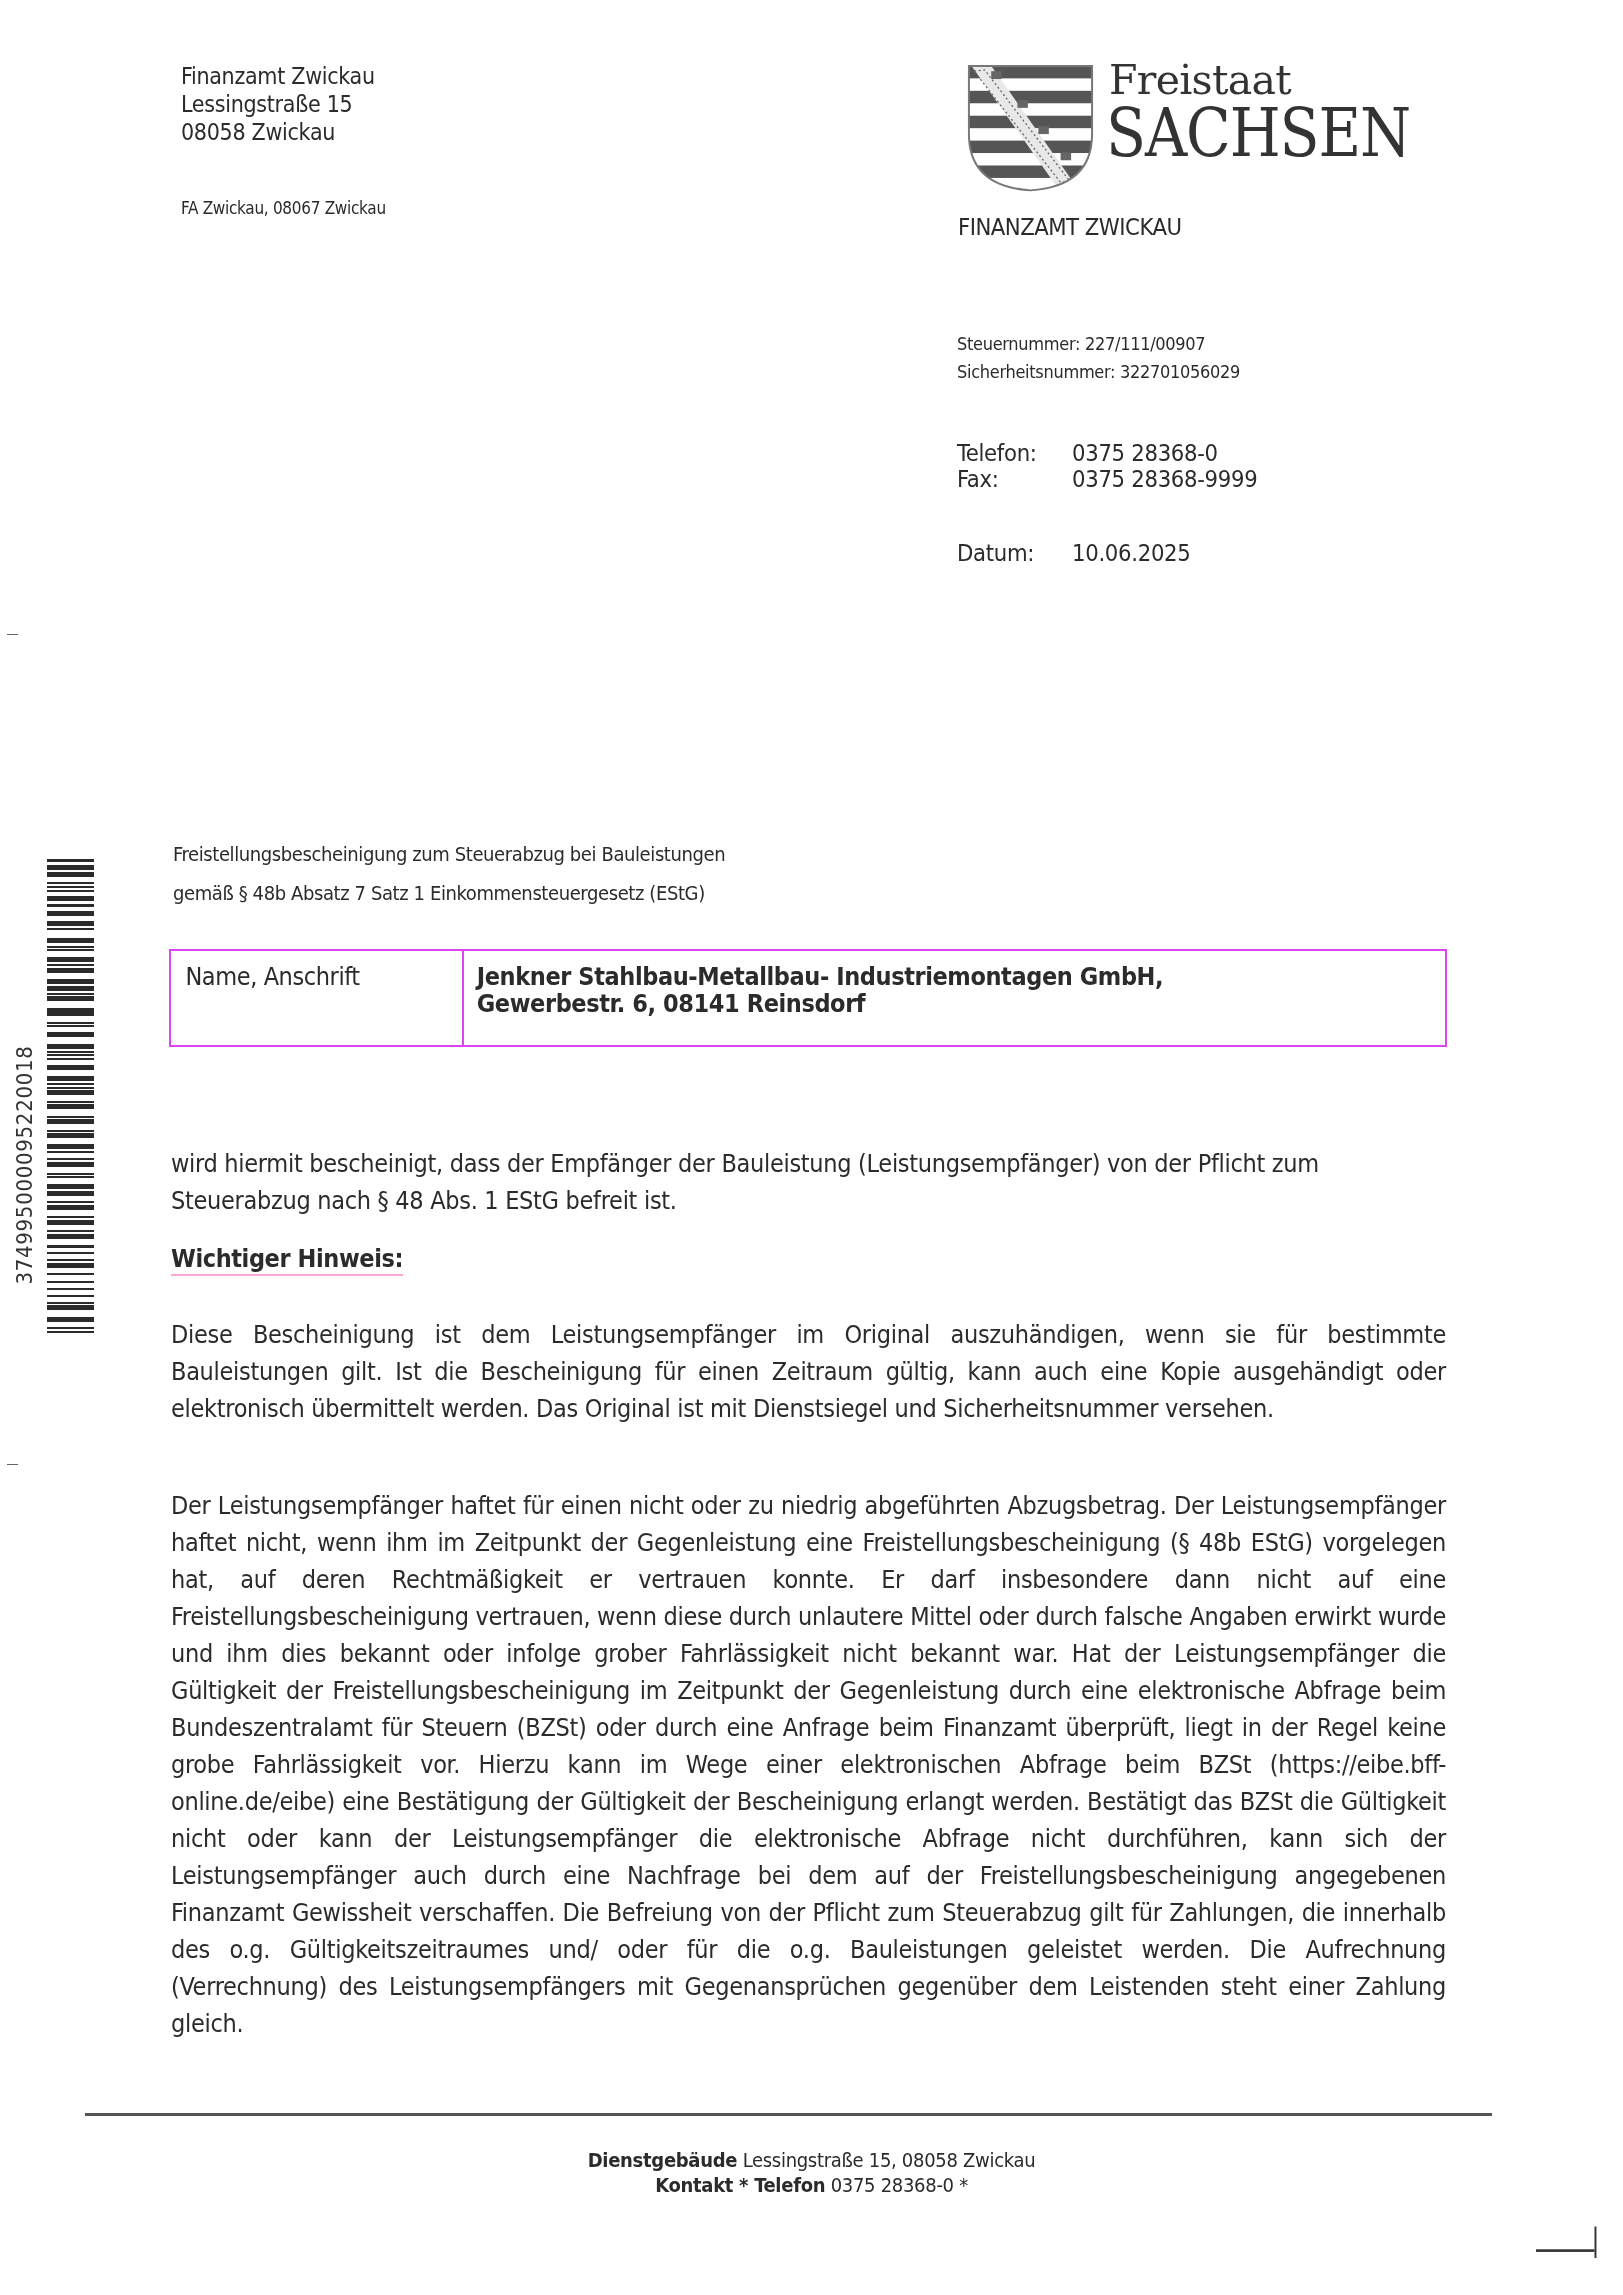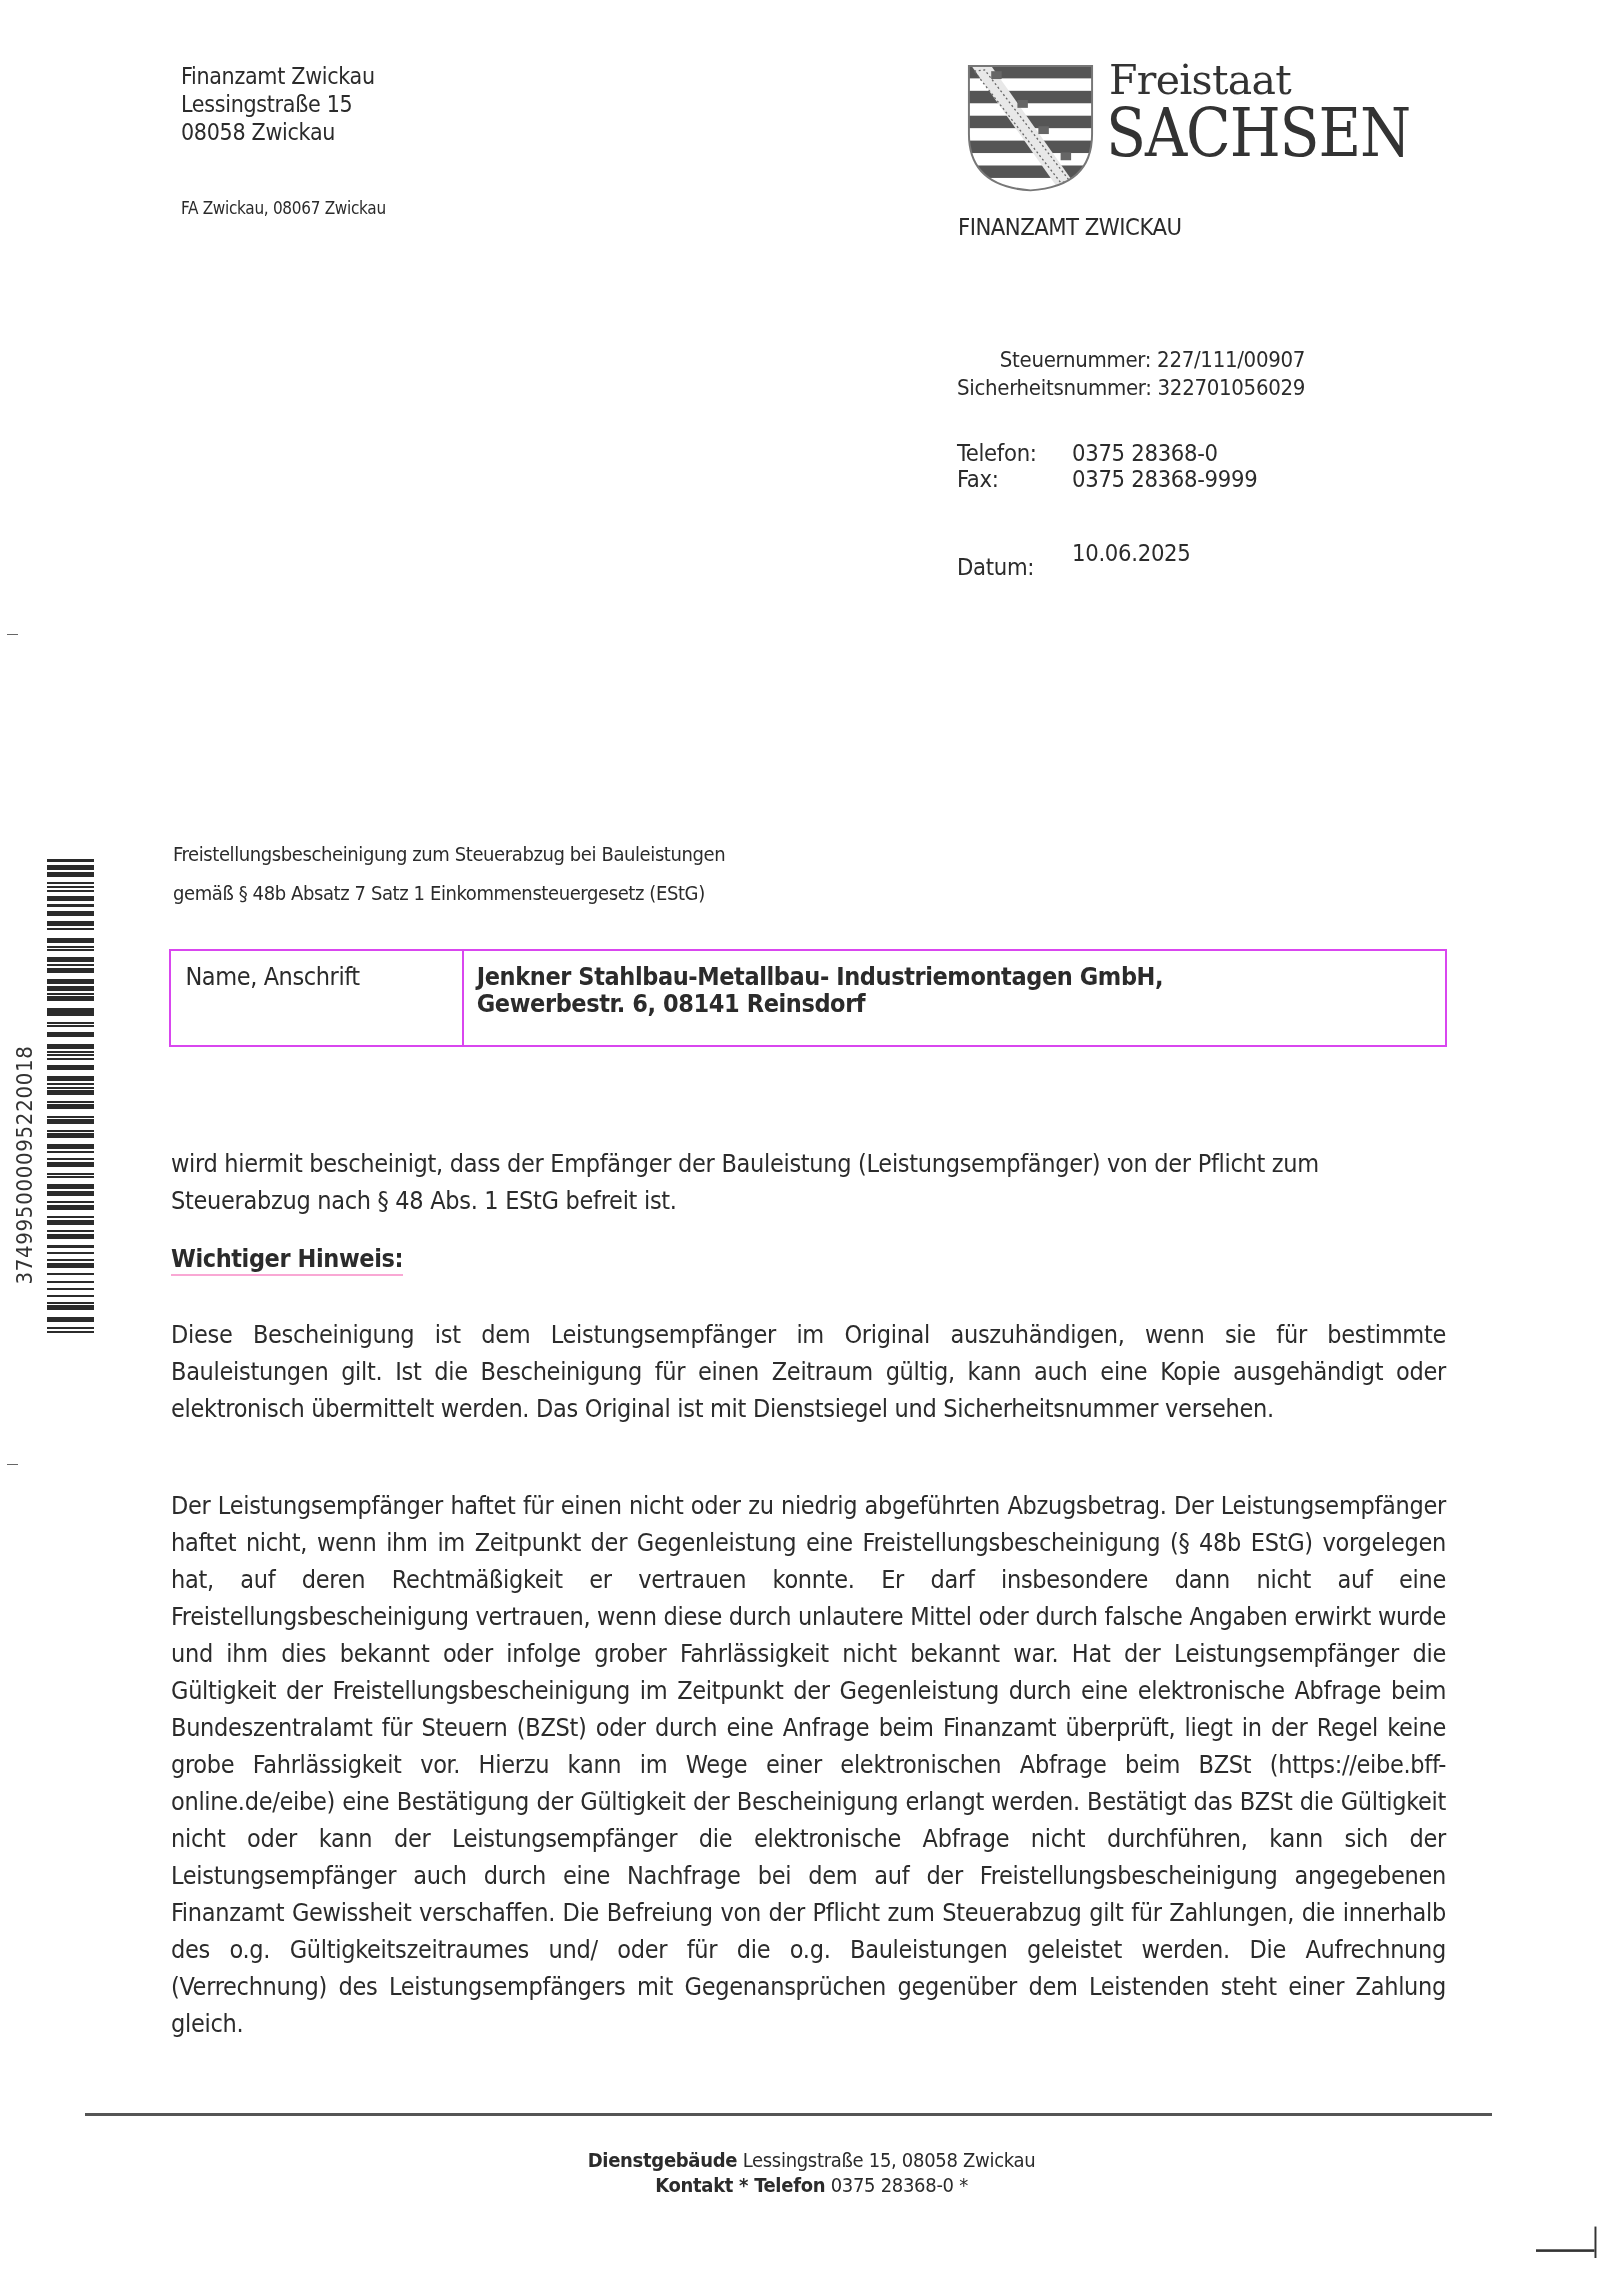--- a/index.html
+++ b/index.html
@@ -8,27 +8,27 @@
   .abs { position:absolute; }
   .sender { left:181px; top:62px; font-size:23px; line-height:28px; letter-spacing:-0.3px; }
   .sender div { white-space:nowrap; }
   .return-addr { left:181px; top:198px; font-size:17px; letter-spacing:-0.3px; white-space:nowrap; }
 
   .crest { left:965px; top:62px; width:131px; height:131px; }
   .brand-top { left:1109px; top:59px; font-family:"DejaVu Serif","Liberation Serif",serif; font-size:41px; line-height:43px; letter-spacing:-0.7px; color:#333; }
   .brand-main { left:1106px; top:97px; font-family:"DejaVu Serif","Liberation Serif",serif; font-size:68px; line-height:71px; letter-spacing:-1.3px; color:#333; transform:scaleX(0.86); transform-origin:left top; }
   .office { left:958px; top:213px; font-size:23.6px; letter-spacing:-0.5px; white-space:nowrap; }
 
-  .ref { left:957px; top:346px; font-size:22px; line-height:27.5px; letter-spacing:-0.3px;text-align:right; }
+  .ref { left:957px; top:330px; font-size:18px; line-height:27.5px; letter-spacing:-0.3px; }
   .ref .row { white-space:nowrap; }
   .contact { left:957px; top:440px; font-size:23.6px; line-height:26px; letter-spacing:-0.3px; }
   .contact .row { display:flex; white-space:nowrap; }
   .contact .lbl { width:115px; }
   .datum { left:957px; top:539px; font-size:23.6px; letter-spacing:-0.3px; display:flex; white-space:nowrap; }
-  .datum .lbl { width:115px;margin-top:14px; }
+  .datum .lbl { width:115px; }
 
   .side-tick { left:6.5px; width:11.8px; height:1.3px; background:#666; }
   .barcode-num { left:11.8px; top:1024px; width:23.6px; height:281px; }
   .barcode-num span { position:absolute; left:50%; top:50%; transform:translate(-50%,-50%) rotate(-90deg); font-size:22px; letter-spacing:0.7px; white-space:nowrap; color:#333; }
   .barcode { left:47px; top:859px; width:47px; height:484px; }
   .barcode div { position:absolute; left:0; width:47px; background:#2b2b2b; }
 
   .title { left:173px; top:835px; font-size:20px; line-height:39px; font-weight:normal; letter-spacing:-0.4px; white-space:nowrap; }
 
   .tbl { left:169px; top:949px; width:1278px; border-collapse:collapse; }

